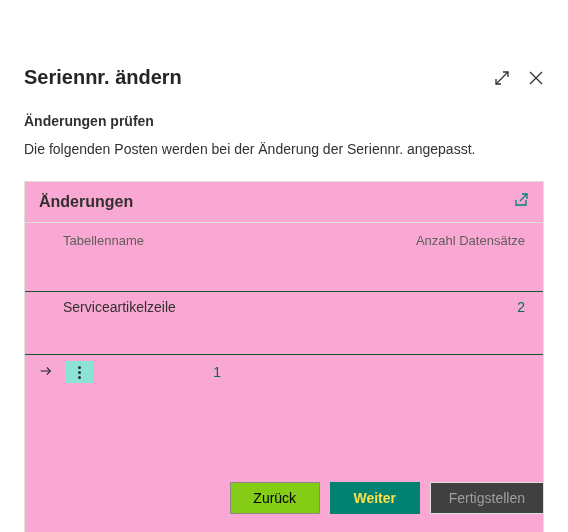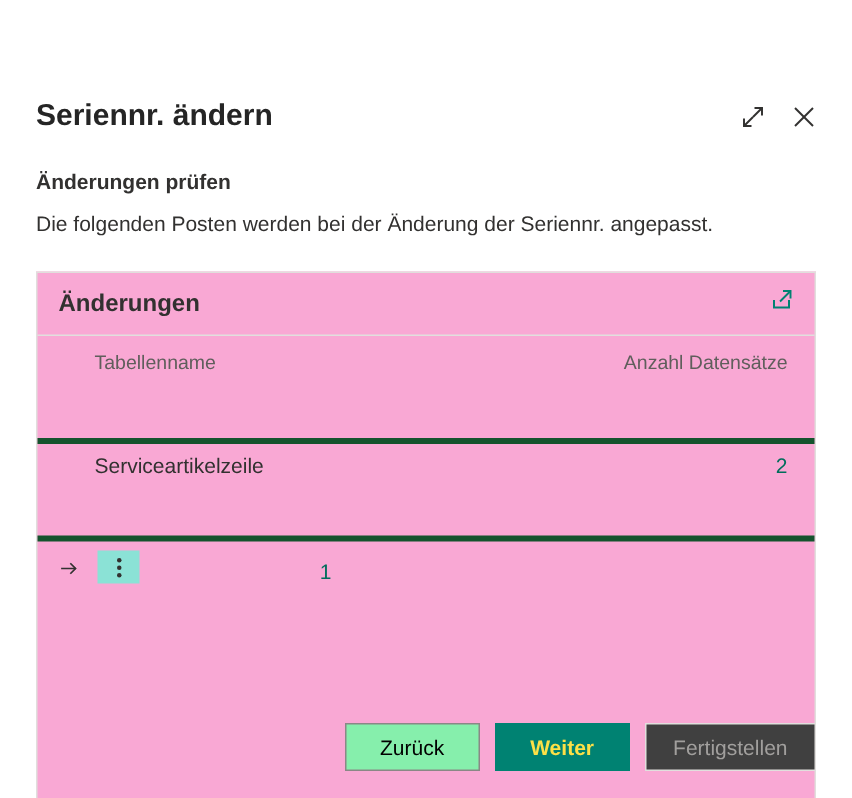--- a/index.html
+++ b/index.html
@@ -99,24 +99,24 @@
       align-items: center;
     }
     .col-count {
       width: 130px;
       text-align: right;
       flex-shrink: 0;
       padding-right: 4px;
     }
     .data-row {
       display: flex;
-      align-items: flex-end;
+      align-items: center;
       padding: 6px 14px 6px 14px;
       font-size: 14px;
-      border-top: 4px solid #14532d;
+      border-top: 1px solid #14532d;
       min-height: 30px;
     }
     .row-arrow-svg {
       color: #323130;
     }
     .link-text {
       color: #8b0000;
       text-decoration: underline;
       cursor: pointer;
     }
@@ -152,21 +152,21 @@
       bottom: 18px;
       right: 24px;
       display: flex;
       gap: 10px;
     }
     .btn {
       padding: 7px 18px;
       font-size: 14px;
       font-family: inherit;
       border: 1px solid #8a8886;
-      background: #86efac;
+      background: #84cc16;
       cursor: pointer;
       min-width: 90px;
     }
     .btn-primary {
       background: #00838f;
       background: #007e6a;
       background: #008272;
       border-color: #008272;
       color: #fde047;
       font-weight: 700;

